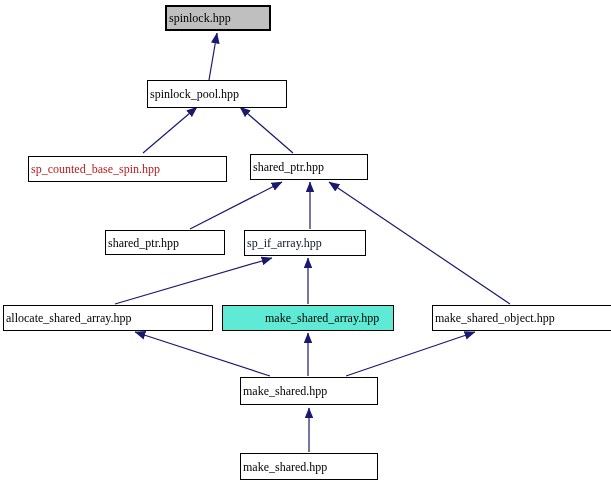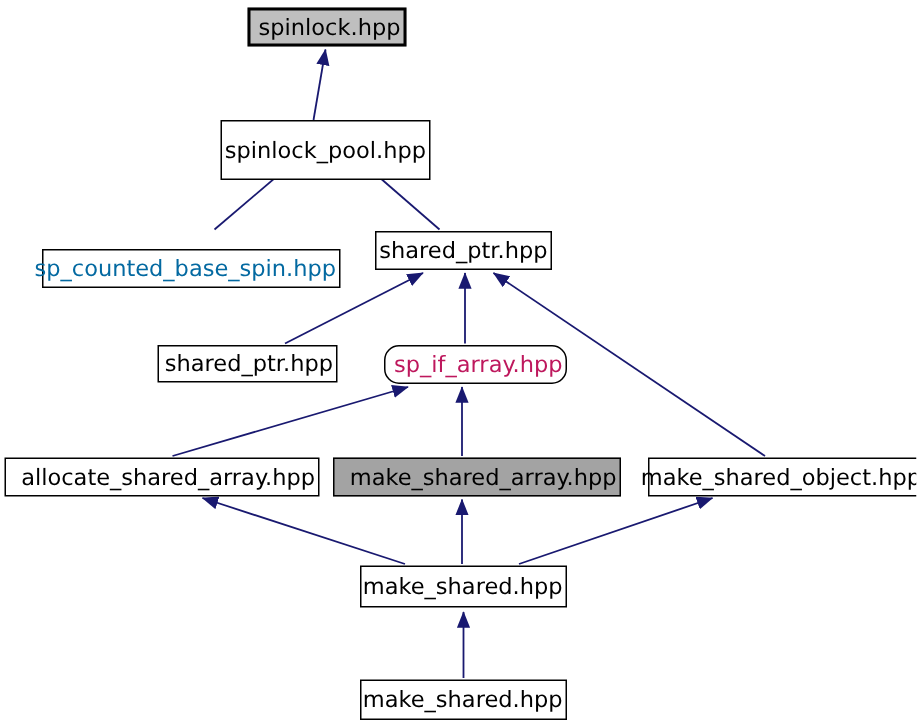--- a/index.html
+++ b/index.html
@@ -23,25 +23,26 @@
     height: 485px;
   }
   .node {
     position: absolute;
     box-sizing: border-box;
     border: 1px solid #000000;
     background: #ffffff;
     color: #000000;
     display: flex;
     align-items: center;
-    justify-content: flex-end;
-    font-size: 15px;
+    justify-content: flex-start;
+    font-size: 12px;
     line-height: 1;
     white-space: nowrap;
     cursor: pointer;
+    font-family: Liberation Serif, serif;
   }
   .node.highlighted {
     background: #bfbfbf;
     border-width: 2px;
   }
   .node .node-label {
     padding: 0 2px;
   }
 </style>
 </head>
@@ -66,39 +67,39 @@
         <line x1="270" y1="376" x2="135" y2="332" stroke="#191970" stroke-width="1.2" marker-end="url(#arrowhead)"></line>
         <line x1="308" y1="376" x2="308" y2="333" stroke="#191970" stroke-width="1.2" marker-end="url(#arrowhead)"></line>
         <line x1="346" y1="376" x2="475" y2="332" stroke="#191970" stroke-width="1.2" marker-end="url(#arrowhead)"></line>
         <line x1="309" y1="452" x2="309" y2="408" stroke="#191970" stroke-width="1.2" marker-end="url(#arrowhead)"></line>
       </g>
   </svg>
   <div id="node-layer">
       <div class="node highlighted" style="left: 165px; top: 5px; width: 106px; height: 26px; background: rgb(191, 191, 191); border-color: rgb(0, 0, 0); color: rgb(0, 0, 0);">
         <span class="node-label">spinlock.hpp</span>
       </div>
-      <div class="node" style="left: 147px; top: 80px; width: 140px; height: 40px; background: rgb(255, 255, 255); border-color: rgb(0, 0, 0); color: rgb(0, 0, 0);">
+      <div class="node" style="left: 147px; top: 80px; width: 140px; height: 28px; background: rgb(255, 255, 255); border-color: rgb(0, 0, 0); color: rgb(0, 0, 0);">
         <span class="node-label">spinlock_pool.hpp</span>
       </div>
-      <div class="node" style="left: 28px; top: 166px; width: 199px; height: 26px; background: rgb(255, 255, 255); border-color: rgb(0, 0, 0); color: #0369a1;">
+      <div class="node" style="left: 28px; top: 156px; width: 199px; height: 26px; background: rgb(255, 255, 255); border-color: rgb(0, 0, 0); color: #b91c1c;">
         <span class="node-label">sp_counted_base_spin.hpp</span>
       </div>
       <div class="node" style="left: 250px; top: 154px; width: 118px; height: 26px; background: rgb(255, 255, 255); border-color: rgb(0, 0, 0); color: rgb(0, 0, 0);">
         <span class="node-label">shared_ptr.hpp</span>
       </div>
       <div class="node" style="left: 105px; top: 230px; width: 120px; height: 25px; background: rgb(255, 255, 255); border-color: rgb(0, 0, 0); color: rgb(0, 0, 0);">
         <span class="node-label">shared_ptr.hpp</span>
       </div>
-      <div class="node" style="left: 256px; top: 230px; width: 122px; height: 26px; background: rgb(255, 255, 255); border-color: rgb(0, 0, 0); color: #be185d; border-radius: 10px;">
+      <div class="node" style="left: 244px; top: 230px; width: 122px; height: 26px; background: rgb(255, 255, 255); border-color: rgb(0, 0, 0); color: #0f172a;">
         <span class="node-label">sp_if_array.hpp</span>
       </div>
       <div class="node" style="left: 3px; top: 305px; width: 210px; height: 26px; background: rgb(255, 255, 255); border-color: rgb(0, 0, 0); color: rgb(0, 0, 0);">
         <span class="node-label">allocate_shared_array.hpp</span>
       </div>
-      <div class="node" style="left: 222px; top: 305px; width: 192px; height: 26px; background: #a3a3a3; border-color: rgb(0, 0, 0); color: rgb(0, 0, 0);">
+      <div class="node" style="left: 222px; top: 305px; width: 172px; height: 26px; background: #5eead4; border-color: rgb(0, 0, 0); color: rgb(0, 0, 0); padding-left: 40px;">
         <span class="node-label">make_shared_array.hpp</span>
       </div>
       <div class="node" style="left: 432px; top: 305px; width: 185px; height: 26px; background: rgb(255, 255, 255); border-color: rgb(0, 0, 0); color: rgb(0, 0, 0);">
         <span class="node-label">make_shared_object.hpp</span>
       </div>
       <div class="node" style="left: 240px; top: 377px; width: 138px; height: 28px; background: rgb(255, 255, 255); border-color: rgb(0, 0, 0); color: rgb(0, 0, 0);">
         <span class="node-label">make_shared.hpp</span>
       </div>
       <div class="node" style="left: 240px; top: 453px; width: 138px; height: 27px; background: rgb(255, 255, 255); border-color: rgb(0, 0, 0); color: rgb(0, 0, 0);">
         <span class="node-label">make_shared.hpp</span>

